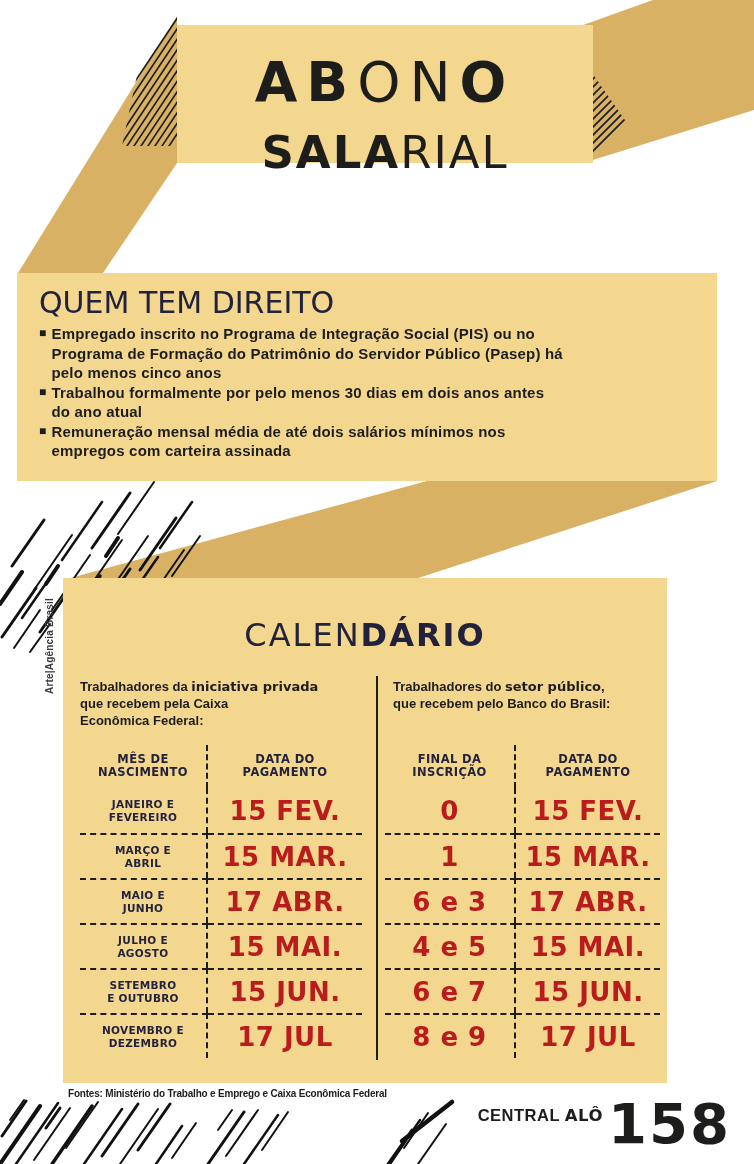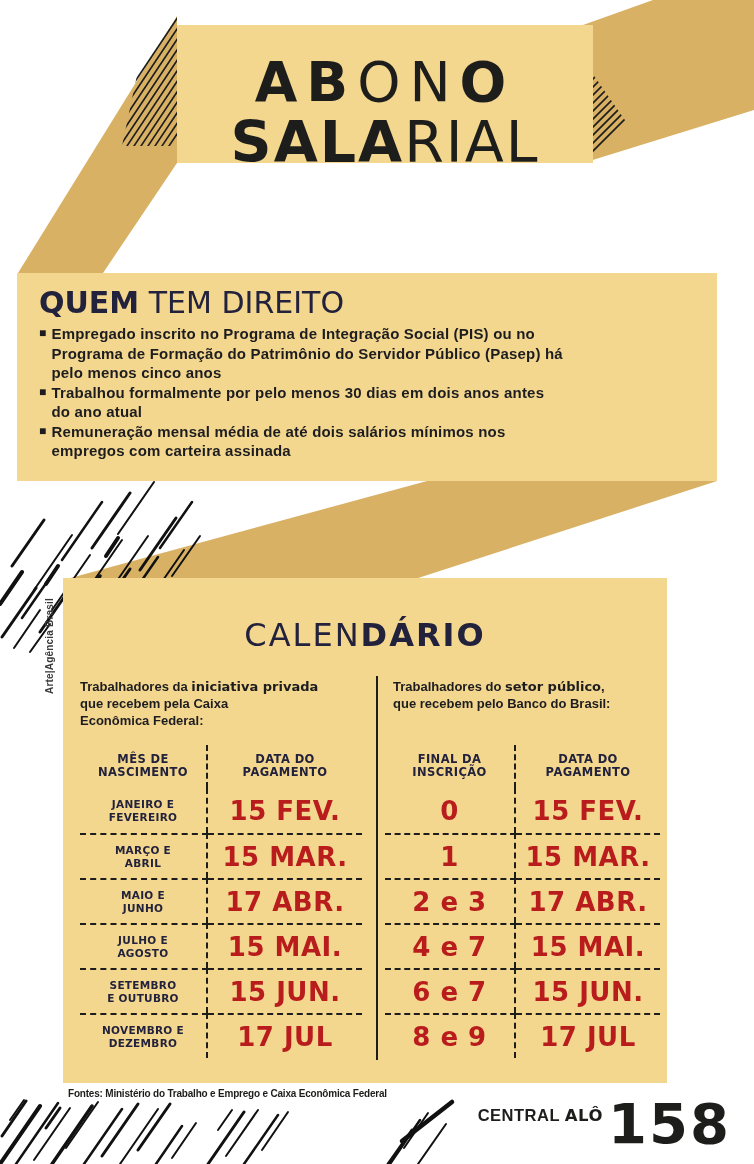--- a/index.html
+++ b/index.html
@@ -9,28 +9,28 @@
   .box{position:absolute;background:#f4d78f;z-index:2;}
   .heavy{font-family:"DejaVu Sans",sans-serif;font-weight:700;}
   .med{font-family:"Liberation Sans",sans-serif;font-weight:700;}
 
   
   .banner{left:177px;top:25px;width:416px;height:138px;text-align:center;}
   .title-l1{margin-top:30px;font-size:55px;line-height:1.0;letter-spacing:9px;color:#1d1d1b;
             font-family:"DejaVu Sans",sans-serif;}
   .title-l1 .lt,.title-l2 .lt{font-weight:400;}
   .title-l1 .bd,.title-l2 .bd{font-weight:700;}
-  .title-l2{font-size:57px;line-height:1.0;letter-spacing:2px;color:#1d1d1b;
-            font-family:"DejaVu Sans",sans-serif;margin-top:4px;}
+  .title-l2{font-size:45px;line-height:1.0;letter-spacing:2px;color:#1d1d1b;
+            font-family:"DejaVu Sans",sans-serif;margin-top:20px;}
 
   
   .quem{left:17px;top:273px;width:700px;height:208px;padding:0;}
   .quem h2{margin:15px 0 6px 22px;font-size:30px;line-height:1;color:#22223c;
            font-family:"DejaVu Sans",sans-serif;font-weight:400;letter-spacing:0;}
-  .quem h2 .bd{font-weight:700;text-align:right;}
+  .quem h2 .bd{font-weight:400;text-align:right;}
   .quem ul{list-style:none;margin:6px 0 0 22px;padding:0;}
   .quem li{display:flex;align-items:flex-start;font-size:15px;line-height:19.5px;
            font-weight:700;letter-spacing:0.2px;color:#1d1d20;}
   .quem li .sq{font-size:12px;line-height:19.5px;margin-right:5px;}
   .quem li .txt{white-space:pre-line;}
 
   
   .credit{position:absolute;left:44px;top:694px;width:116px;transform:rotate(-90deg);
           transform-origin:0 0;font-size:10px;font-weight:700;color:#3a3a3a;z-index:3;
           letter-spacing:0.2px;}
@@ -252,23 +252,23 @@
     <div class="cal-table t-right">
       <div class="cell th c1">FINAL DA
 INSCRIÇÃO</div>
       <div class="cell th">DATA DO
 PAGAMENTO</div>
 
       <div class="cell final c1">0</div>
       <div class="cell date">15 FEV.</div>
       <div class="cell final c1 sep">1</div>
       <div class="cell date sep">15 MAR.</div>
-      <div class="cell final c1 sep">2 e 3</div>
+      <div class="cell final c1 sep">6 e 3</div>
       <div class="cell date sep">17 ABR.</div>
-      <div class="cell final c1 sep">4 e 7</div>
+      <div class="cell final c1 sep">4 e 5</div>
       <div class="cell date sep">15 MAI.</div>
       <div class="cell final c1 sep">6 e 7</div>
       <div class="cell date sep">15 JUN.</div>
       <div class="cell final c1 sep">8 e 9</div>
       <div class="cell date sep">17 JUL</div>
     </div>
   </div>
 
   <div class="sources">Fontes: Ministério do Trabalho e Emprego e Caixa Econômica Federal</div>
 

